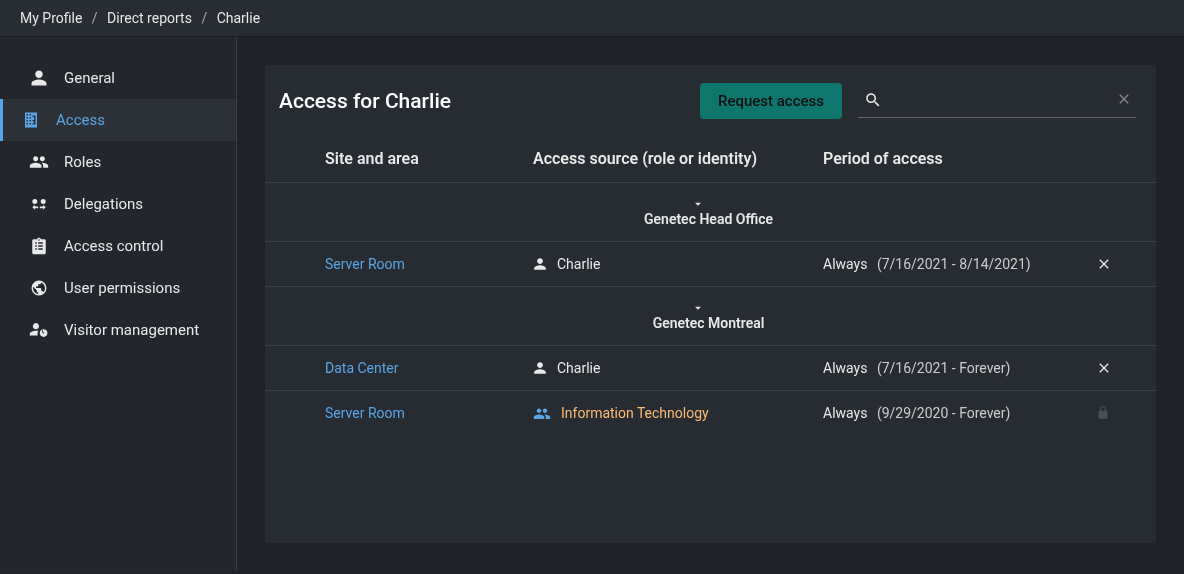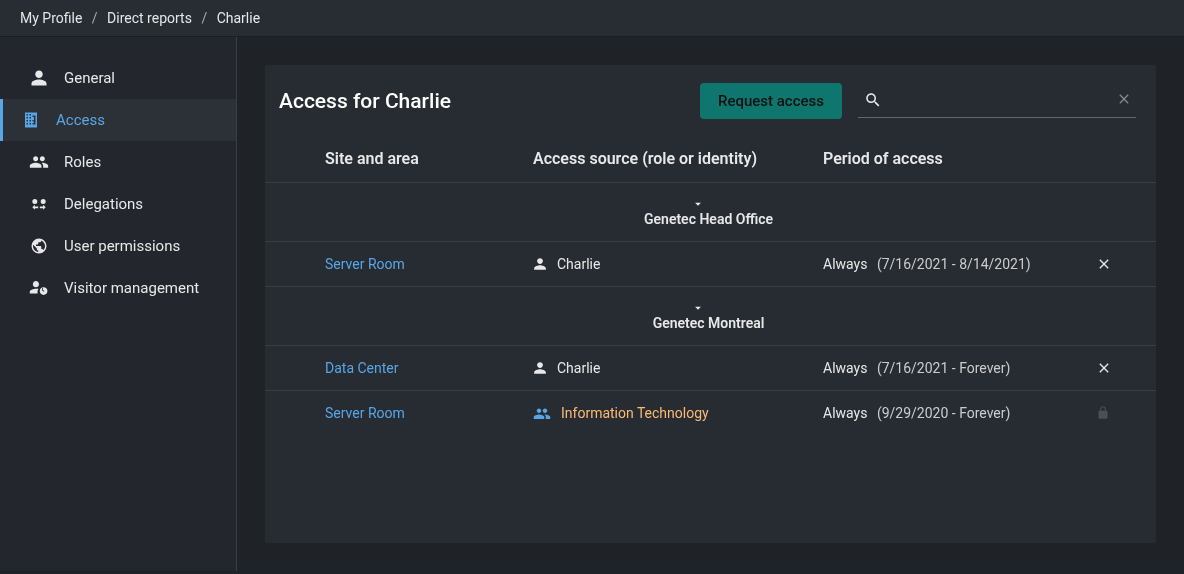--- a/index.html
+++ b/index.html
@@ -94,20 +94,28 @@
 
     <div class="sidebar-item">
       <span class="icon">
         <svg width="20" height="18" viewBox="0 0 24 20">
             <path fill="#e8e8e8" d="M7 4a3 3 0 100 6 3 3 0 000-6zm10 0a3 3 0 100 6 3 3 0 000-6zM4 14l3-3v2h4v2H7v2l-3-3zm16 0l-3 3v-2h-4v-2h4v-2l3 3z"></path>
           </svg>
       </span>
       <span>Delegations</span>
     </div>
 
+    <div class="sidebar-item">
+      <span class="icon">
+        <svg width="18" height="18" viewBox="0 0 24 24">
+            <path fill="#e8e8e8" d="M19 3h-4.2c-.4-1.2-1.5-2-2.8-2s-2.4.8-2.8 2H5c-1.1 0-2 .9-2 2v16c0 1.1.9 2 2 2h14c1.1 0 2-.9 2-2V5c0-1.1-.9-2-2-2zm-7 0c.6 0 1 .4 1 1s-.4 1-1 1-1-.4-1-1 .4-1 1-1zM9 17H7v-2h2v2zm0-4H7v-2h2v2zm0-4H7V7h2v2zm8 8h-6v-2h6v2zm0-4h-6v-2h6v2zm0-4h-6V7h6v2z"></path>
+          </svg>
+      </span>
+      <span>Access control</span>
+    </div>
 
     <div class="sidebar-item">
       <span class="icon">
         <svg width="18" height="18" viewBox="0 0 24 24">
             <path fill="#e8e8e8" d="M12 2a10 10 0 100 20 10 10 0 000-20zm-1 17.9c-3.9-.5-7-3.8-7-7.9 0-.6.1-1.2.2-1.8L9 15v1c0 1.1.9 2 2 2v1.9zm6.9-2.5c-.3-.8-1-1.4-1.9-1.4h-1v-3c0-.6-.4-1-1-1H8v-2h2c.6 0 1-.4 1-1V7h2c1.1 0 2-.9 2-2v-.4c2.9 1.2 5 4.1 5 7.4 0 2.1-.8 4-2.1 5.4z"></path>
           </svg>
       </span>
       <span>User permissions</span>
     </div>
 

